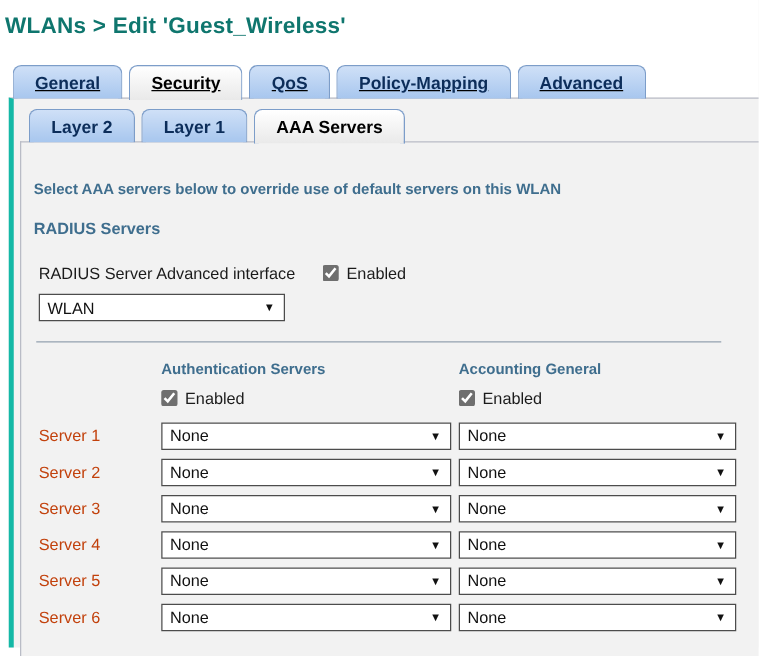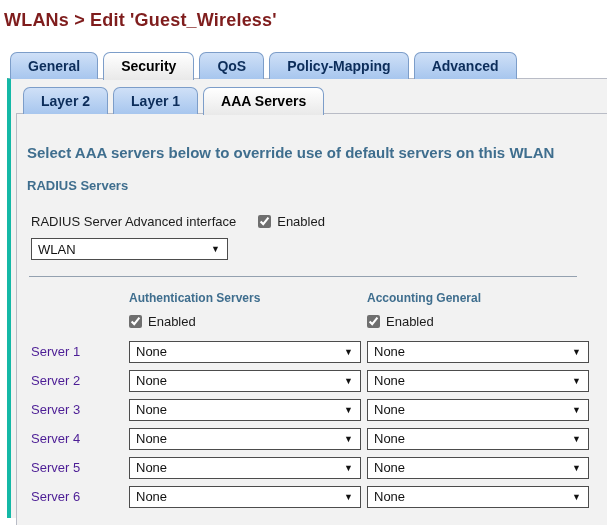--- a/index.html
+++ b/index.html
@@ -5,36 +5,36 @@
   * { box-sizing: border-box; margin: 0; padding: 0; }
   html, body { width: 607px; height: 525px; overflow: hidden; }
   body {
     font-family: "Liberation Sans", sans-serif;
     background: #ffffff;
     position: relative;
   }
 
   
   .page-title {
-    color: #7f1d1d;
+    color: #0f766e;
     font-size: 18px;
     font-weight: bold;
     padding: 10px 0 0 4px;
     letter-spacing: 0.2px;
   }
 
   
   .tabbar {
     display: flex;
     gap: 5px;
     align-items: flex-end;
     position: relative;
     z-index: 2;
   }
-  .tabbar.main { padding-left: 10px; margin-top: 21px; margin-bottom: -1px; }
+  .tabbar.main { padding-left: 10px; margin-top: 21px; margin-bottom: -1px; text-decoration: underline; }
   .tab {
     background: linear-gradient(#cfe0f7, #a7c6ee);
     border: 1px solid #7c9dc9;
     border-bottom: none;
     border-radius: 7px 7px 0 0;
     padding: 5px 17px 5px 17px;
     font-size: 14px;
     font-weight: bold;
     color: #0c2d5a;
     cursor: pointer;
@@ -62,21 +62,21 @@
     border-top: 1px solid #b9bcc6;
     border-left: 1px solid #b9bcc6;
     background: #f2f2f2;
     margin-left: 5px;
     height: 100%;
     padding: 30px 0 0 10px;
   }
 
   .intro {
     color: #3f6e8e;
-    font-size: 15px;
+    font-size: 12px;
     font-weight: bold;
     margin-bottom: 17px;
   }
   .section-heading {
     color: #3f6e8e;
     font-size: 13px;
     font-weight: bold;
     margin-bottom: 17px;
   }
 
@@ -147,21 +147,21 @@
 
   .server-row {
     display: flex;
     align-items: center;
     height: 29px;
     margin-left: 4px;
   }
   .server-row .row-label {
     width: 98px;
     font-size: 13px;
-    color: #4c1d95;
+    color: #c2410c;
   }
   .server-row .dd-auth { width: 232px; margin-right: 6px; }
   .server-row .dd-acct { width: 222px; }
 </style>
 </head>
 <body>
 
 <div class="page-title">WLANs &gt; Edit  'Guest_Wireless'</div>
 
 <div class="tabbar main">

